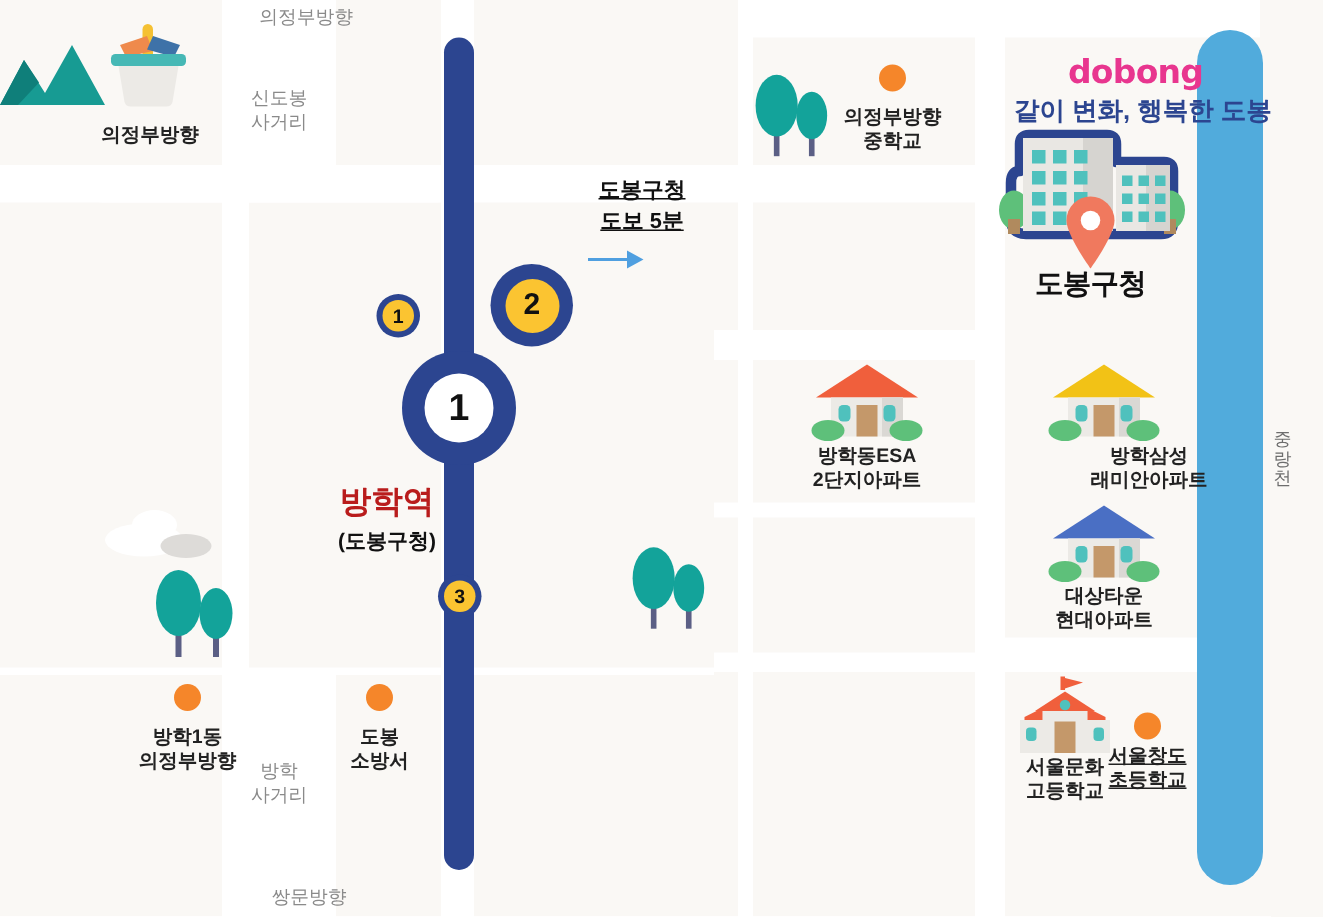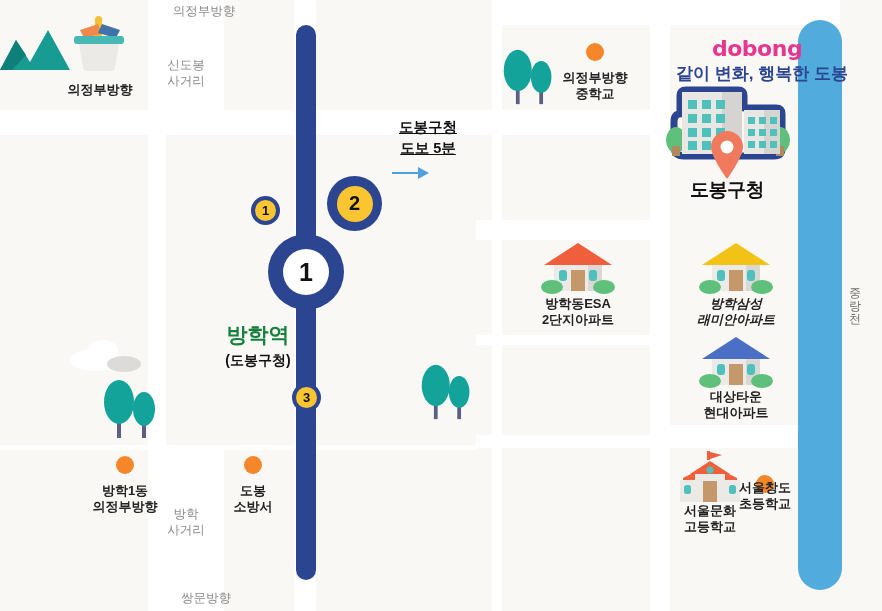--- a/index.html
+++ b/index.html
@@ -86,21 +86,21 @@
     color: #222;
     font-weight: bold;
   }
   .lbl-road {
     font-size: 12.5px;
     color: #8a8a8a;
   }
   .lbl-station-main {
     font-size: 21px;
     font-weight: bold;
-    color: #15803d;
+    color: #b91c1c;
   }
   .lbl-station-sub {
     font-size: 14px;
     color: #111;
     font-weight: bold;
   }
   .lbl-office {
     font-size: 19px;
     font-weight: bold;
     color: #111;
@@ -315,21 +315,21 @@
   <svg class="icon" width="76" height="56" viewBox="0 0 76 56" style="left:698px;top:240px;">
     <path d="M38 3 L72 25 H4 Z" fill="#f2c216"></path>
     <rect x="14" y="25" width="48" height="26" fill="#eceae6"></rect>
     <rect x="48" y="25" width="14" height="26" fill="#dad8d4"></rect>
     <ellipse cx="12" cy="47" rx="11" ry="7" fill="#5ec07a"></ellipse>
     <ellipse cx="64" cy="47" rx="11" ry="7" fill="#5ec07a"></ellipse>
     <rect x="19" y="30" width="8" height="11" rx="3" fill="#4fc1bd"></rect>
     <rect x="49" y="30" width="8" height="11" rx="3" fill="#4fc1bd"></rect>
     <rect x="31" y="30" width="14" height="21" fill="#c4986a"></rect>
   </svg>
-  <div class="lbl lbl-poi" style="left:666px;top:296px;width:140px;font-style:italic;">방학삼성
+  <div class="lbl lbl-poi" style="left:696px;top:296px;width:140px;">방학삼성
 래미안아파트</div>
 
   <svg class="icon" width="76" height="56" viewBox="0 0 76 56" style="left:698px;top:334px;">
     <path d="M38 3 L72 25 H4 Z" fill="#4a6fc4"></path>
     <rect x="14" y="25" width="48" height="26" fill="#eceae6"></rect>
     <rect x="48" y="25" width="14" height="26" fill="#dad8d4"></rect>
     <ellipse cx="12" cy="47" rx="11" ry="7" fill="#5ec07a"></ellipse>
     <ellipse cx="64" cy="47" rx="11" ry="7" fill="#5ec07a"></ellipse>
     <rect x="19" y="30" width="8" height="11" rx="3" fill="#4fc1bd"></rect>
     <rect x="49" y="30" width="8" height="11" rx="3" fill="#4fc1bd"></rect>
@@ -357,16 +357,16 @@
     <rect x="54" y="30" width="16" height="22" fill="#eceae6"></rect>
     <circle cx="40" cy="20" r="3.5" fill="#4fc1bd"></circle>
     <rect x="14" y="35" width="7" height="9" rx="2.5" fill="#4fc1bd"></rect>
     <rect x="59" y="35" width="7" height="9" rx="2.5" fill="#4fc1bd"></rect>
     <rect x="33" y="31" width="14" height="21" fill="#c4986a"></rect>
   </svg>
   <div class="lbl lbl-poi" style="left:650px;top:503px;width:120px;">서울문화
 고등학교</div>
 
   <div class="dot" style="left:756px;top:475px;width:18px;height:18px;"></div>
-  <div class="lbl lbl-poi" style="left:705px;top:480px;width:120px;">서울창도
+  <div class="lbl lbl-poi" style="left:705px;top:496px;width:120px;text-decoration:underline;">서울창도
 초등학교</div>
 
 </div>
 
 </body></html>

